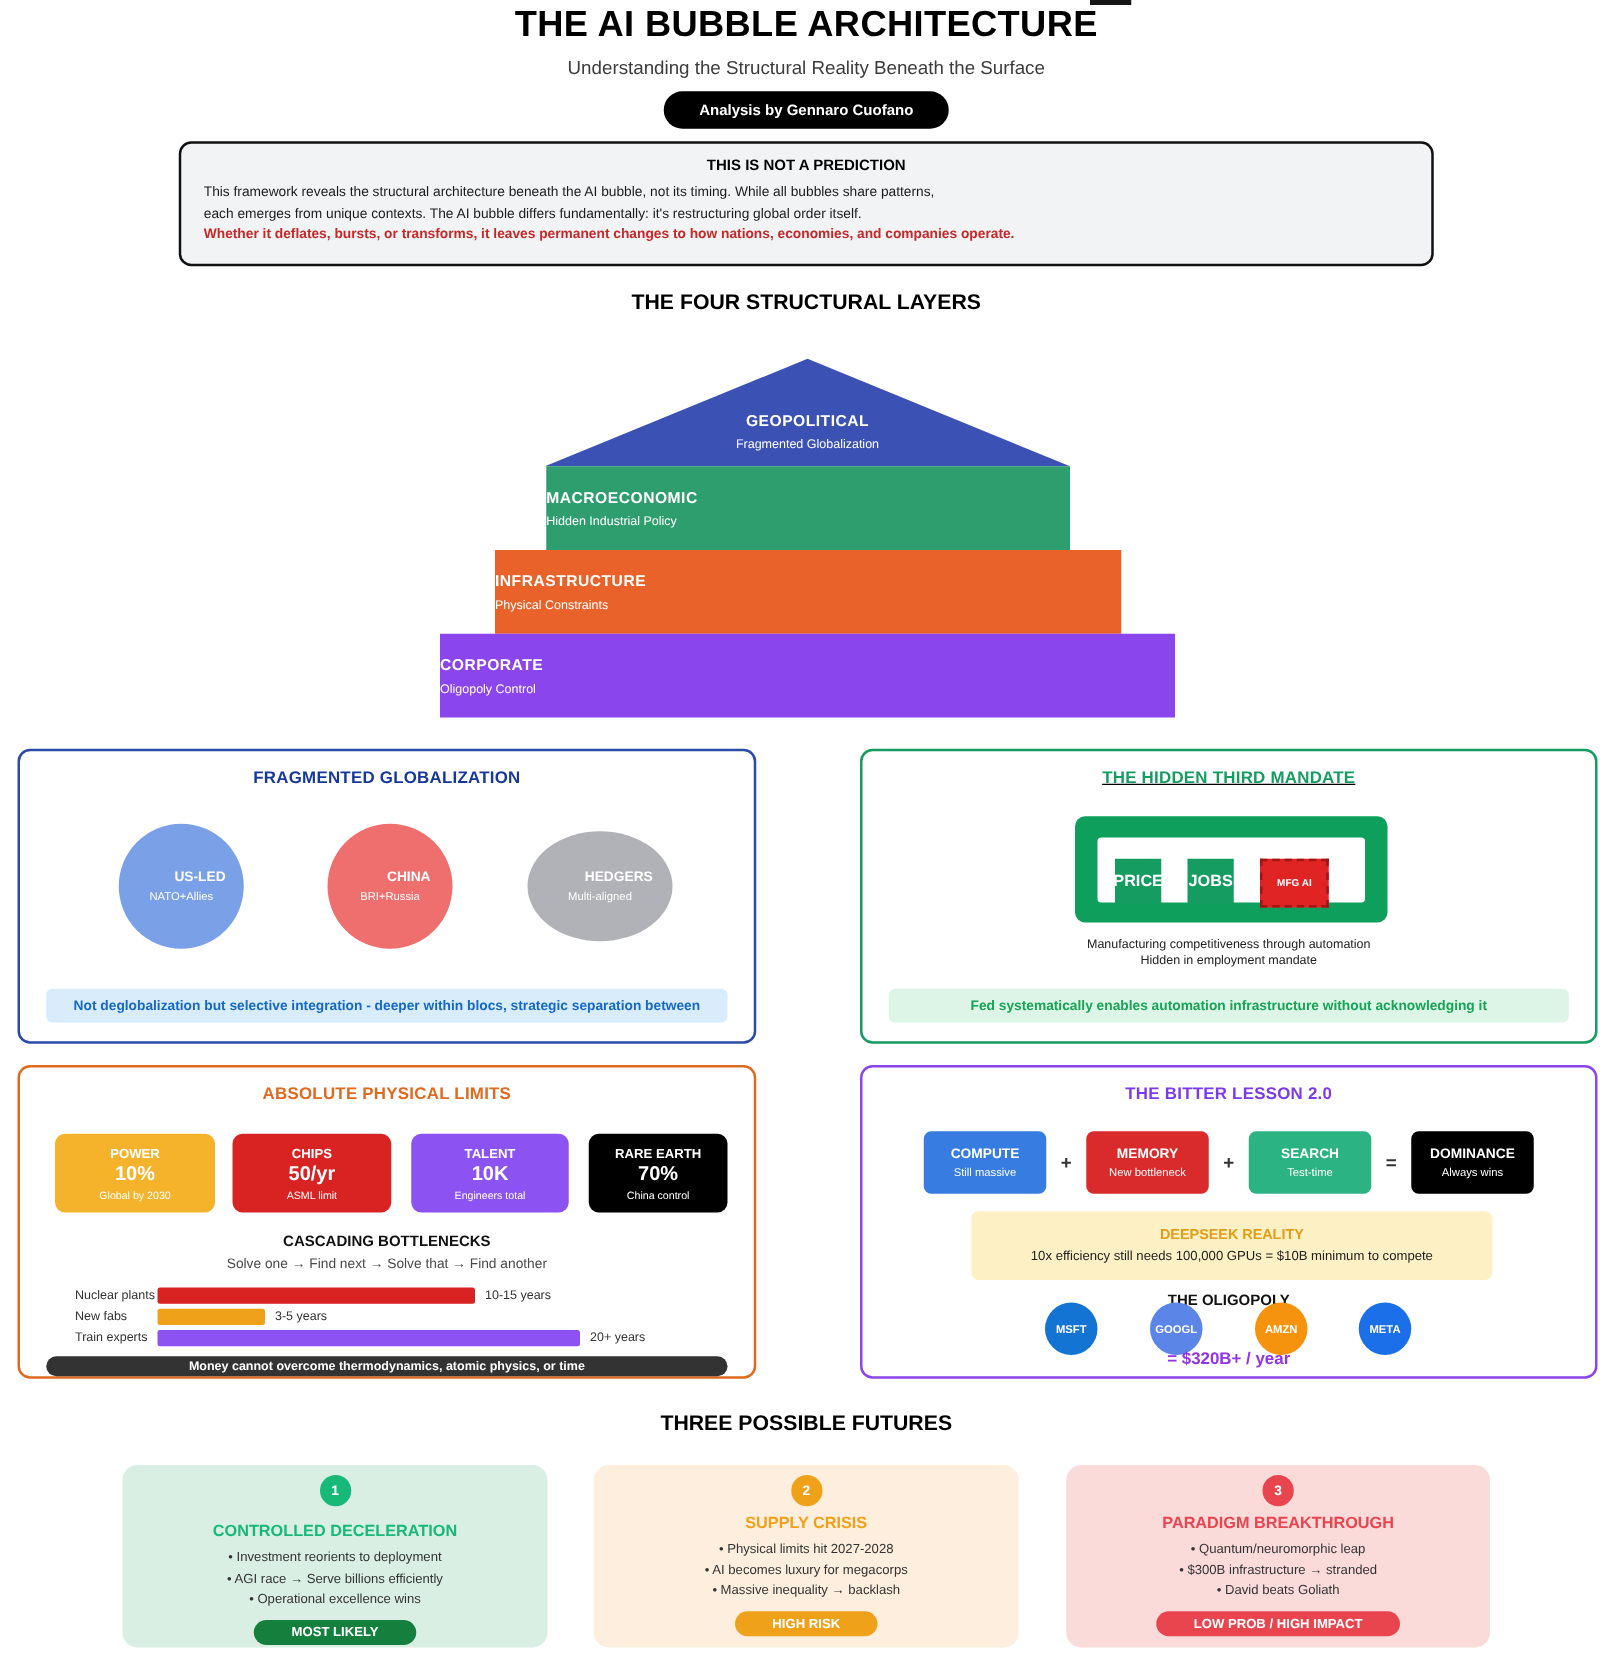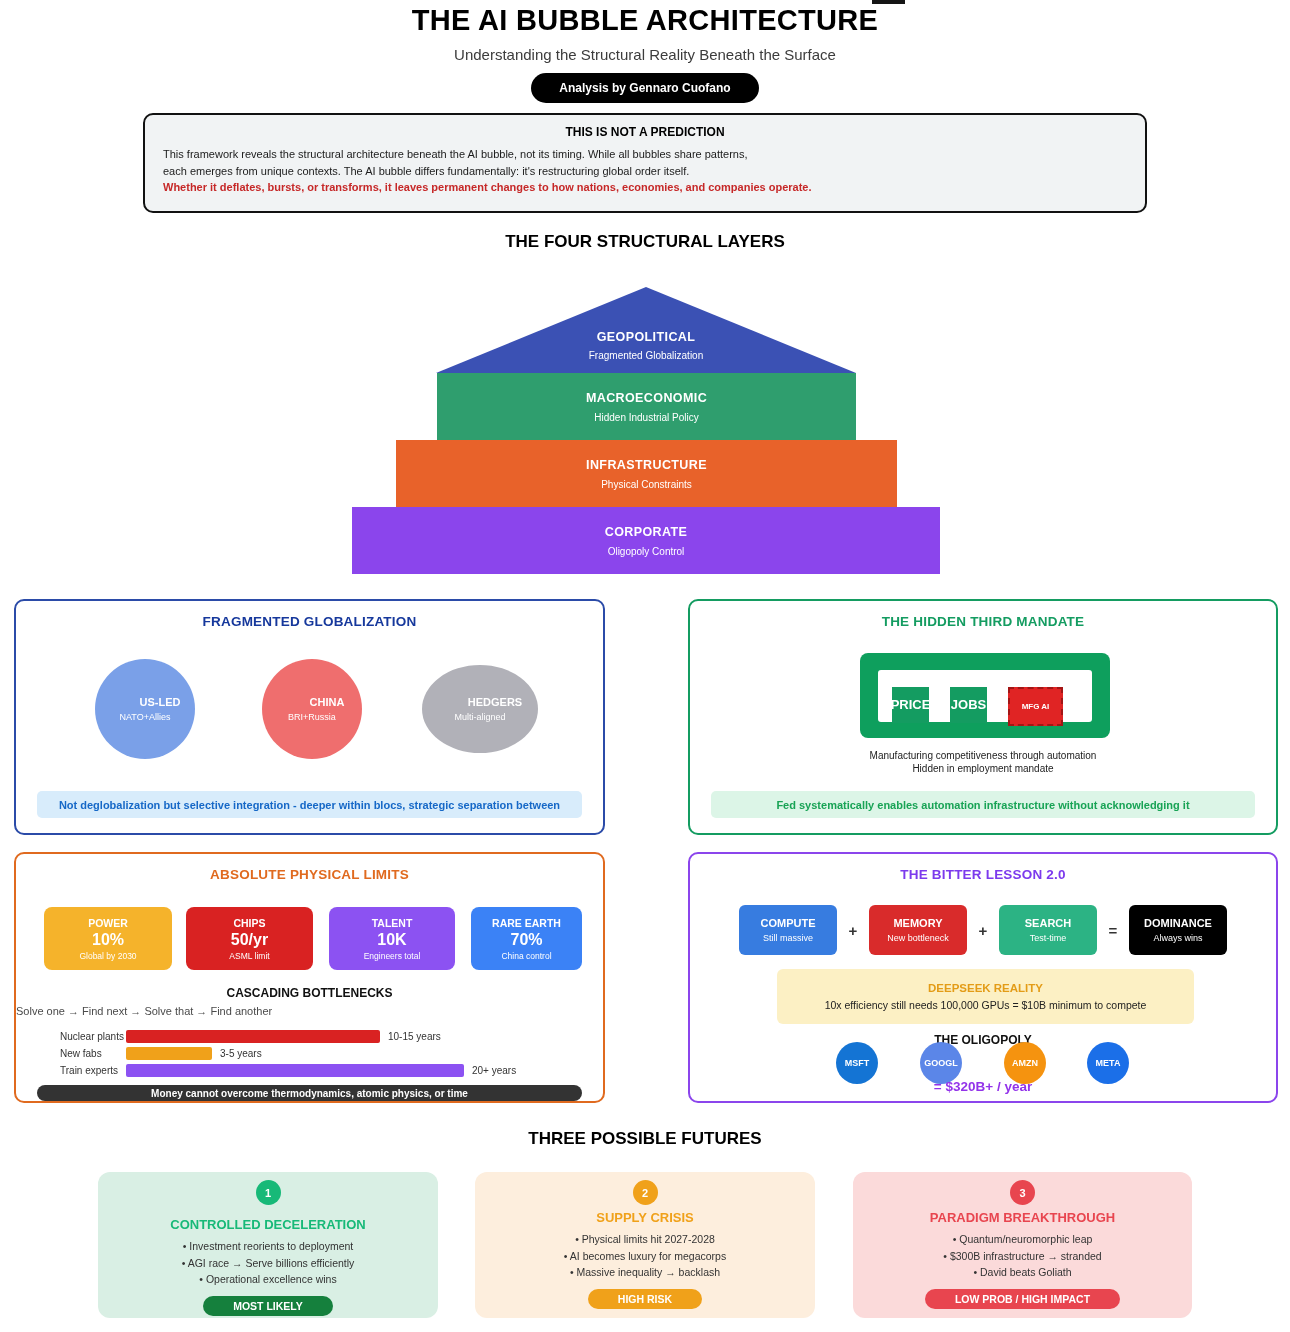--- a/index.html
+++ b/index.html
@@ -20,32 +20,32 @@
   .disclaimer-body{margin:7px 18px 0;font-size:11px;line-height:16.5px;color:#1b1b1b;}
   .disclaimer-warn{color:#c62828;font-weight:700;}
 
   .sec-heading{position:absolute;left:0;width:100%;text-align:center;font-size:17px;font-weight:700;}
   #sec-layers{top:232px;}
   #sec-futures{top:1129px;}
 
   
   .tri{position:absolute;left:436px;top:287px;width:0;height:0;border-left:210px solid transparent;border-right:210px solid transparent;border-bottom:86px solid #3b51b4;}
   .tri-label{position:absolute;left:436px;top:287px;width:420px;height:86px;display:flex;flex-direction:column;justify-content:flex-end;align-items:center;gap:6px;padding-bottom:12px;box-sizing:border-box;}
-  .layer{position:absolute;display:flex;flex-direction:column;align-items:center;justify-content:center;gap:7px;}
+  .layer{position:absolute;display:flex;flex-direction:column;justify-content:center;gap:7px;}
   .layer-title{color:#fff;font-weight:700;font-size:12.5px;letter-spacing:.4px;}
   .layer-sub{color:#fff;font-size:10px;}
   #layer-macro{left:437px;top:373px;width:419px;height:67px;}
   #layer-infra{left:396px;top:440px;width:501px;height:67px;}
   #layer-corp{left:352px;top:507px;width:588px;height:67px;}
 
   
   .panel{position:absolute;background:#fff;border-radius:10px;box-sizing:border-box;}
   .panel-title{margin-top:13px;text-align:center;font-weight:700;font-size:13.5px;letter-spacing:.2px;}
   #p-glob{left:14px;top:599px;width:591px;height:236px;border:2px solid #2b4ba8;}
-  #p-mandate{left:688px;top:599px;width:590px;height:236px;border:2px solid #149c61;}
+  #p-mandate{left:688px;top:599px;width:590px;height:236px;border:2px solid #149c61;text-decoration:underline;}
   #p-limits{left:14px;top:852px;width:591px;height:251px;border:2px solid #e06a1f;}
   #p-bitter{left:688px;top:852px;width:590px;height:251px;border:2px solid #8b45ec;}
 
   
   .bloc{position:absolute;border-radius:50%;display:flex;flex-direction:column;align-items:center;justify-content:center;gap:4px;color:#fff;}
   .bloc-name{font-size:11px;font-weight:700;margin-left:30px;}
   .bloc-sub{font-size:9px;}
   #bloc-us{left:79px;top:58px;width:100px;height:100px;}
   #bloc-cn{left:246px;top:58px;width:100px;height:100px;}
   #bloc-hd{left:406px;top:64px;width:116px;height:88px;}
@@ -64,21 +64,21 @@
   
   .limit-card{position:absolute;top:53px;height:63px;border-radius:8px;display:flex;flex-direction:column;align-items:center;justify-content:center;gap:2px;color:#fff;}
   .lc-name{font-size:10.5px;font-weight:700;}
   .lc-value{font-size:16px;font-weight:700;}
   .lc-sub{font-size:8.5px;}
   #lc1{left:28px;width:128px;}
   #lc2{left:170px;width:127px;}
   #lc3{left:313px;width:126px;}
   #lc4{left:455px;width:111px;}
   .casc-h{position:absolute;left:0;right:0;top:132px;text-align:center;font-size:12px;font-weight:700;color:#111;}
-  .casc-sub{position:absolute;left:0;right:0;top:151px;font-size:11px;color:#4a4a4a;}
+  .casc-sub{position:absolute;left:0;right:0;top:151px;text-align:center;font-size:11px;color:#4a4a4a;}
   .bar-row{position:absolute;left:44px;height:13px;display:flex;align-items:center;}
   #bar-row-1{top:176px;}
   #bar-row-2{top:193px;}
   #bar-row-3{top:210px;}
   .bar-label{width:66px;font-size:10px;color:#333;flex-shrink:0;}
   .bar{height:13px;border-radius:2px;}
   .bar-val{margin-left:8px;font-size:10px;color:#333;white-space:nowrap;}
   .limits-note{position:absolute;left:21px;right:21px;top:231px;height:16px;background:#333;border-radius:9px;display:flex;align-items:center;justify-content:center;color:#fff;font-size:10px;font-weight:700;}
 
   
@@ -195,21 +195,21 @@
     <div id="lc2" class="limit-card" style="background-color: rgb(217, 34, 34);">
       <div class="lc-name">CHIPS</div>
       <div class="lc-value">50/yr</div>
       <div class="lc-sub">ASML limit</div>
     </div>
     <div id="lc3" class="limit-card" style="background-color: rgb(140, 82, 242);">
       <div class="lc-name">TALENT</div>
       <div class="lc-value">10K</div>
       <div class="lc-sub">Engineers total</div>
     </div>
-    <div id="lc4" class="limit-card" style="background-color: #3b82f6;">
+    <div id="lc4" class="limit-card" style="background-color: #000000;">
       <div class="lc-name">RARE EARTH</div>
       <div class="lc-value">70%</div>
       <div class="lc-sub">China control</div>
     </div>
 
     <div class="casc-h">CASCADING BOTTLENECKS</div>
     <div class="casc-sub">Solve one → Find next → Solve that → Find another</div>
 
     <div id="bar-row-1" class="bar-row">
       <div class="bar-label">Nuclear plants</div>

